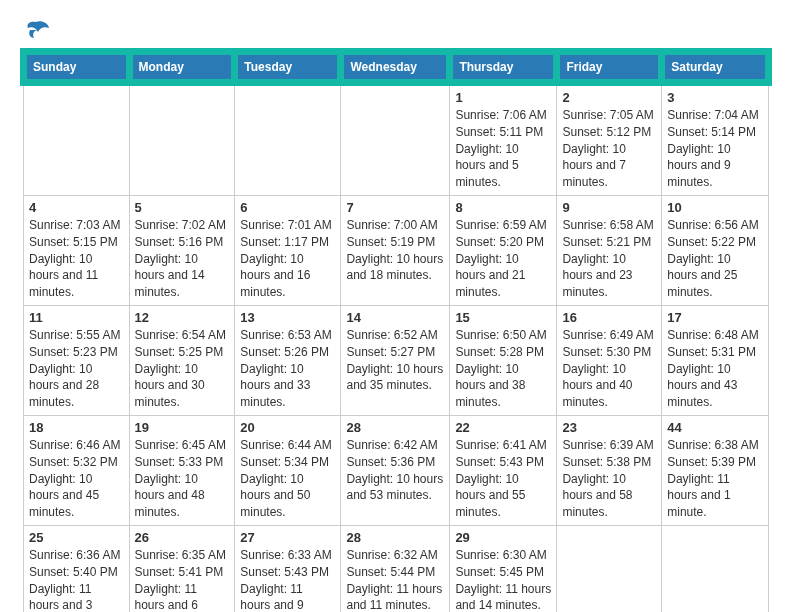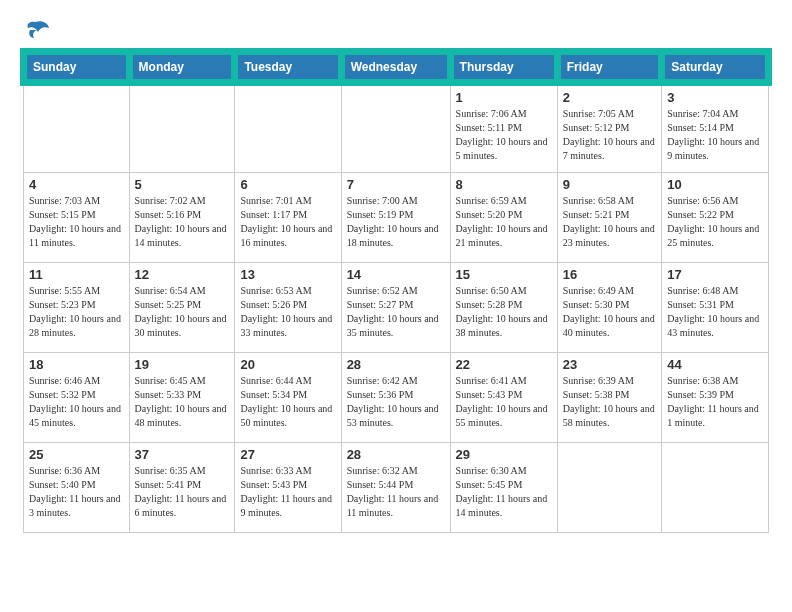--- a/index.html
+++ b/index.html
@@ -81,24 +81,23 @@
       height: 90px;
     }
     .day-number {
       font-size: 13px;
       font-weight: bold;
       color: #333;
       display: block;
       margin-bottom: 2px;
     }
     .day-info {
-      font-size: 10px;
+      font-size: 12px;
       color: #333;
       line-height: 1.4;
-      font-family: Liberation Serif, serif;
     }
     .empty-cell {
       background: #fff;
     }
   </style>
 </head>
 <body>
 
 <div class="header-section">
   <div class="logo">
@@ -312,21 +311,21 @@
       </tr>
       <tr>
         <td>
           <span class="day-number">25</span>
           <div class="day-info">Sunrise: 6:36 AM
 Sunset: 5:40 PM
 Daylight: 11 hours
 and 3 minutes.</div>
         </td>
         <td>
-          <span class="day-number">37</span>
+          <span class="day-number">26</span>
           <div class="day-info">Sunrise: 6:35 AM
 Sunset: 5:41 PM
 Daylight: 11 hours
 and 6 minutes.</div>
         </td>
         <td>
           <span class="day-number">27</span>
           <div class="day-info">Sunrise: 6:33 AM
 Sunset: 5:43 PM
 Daylight: 11 hours

